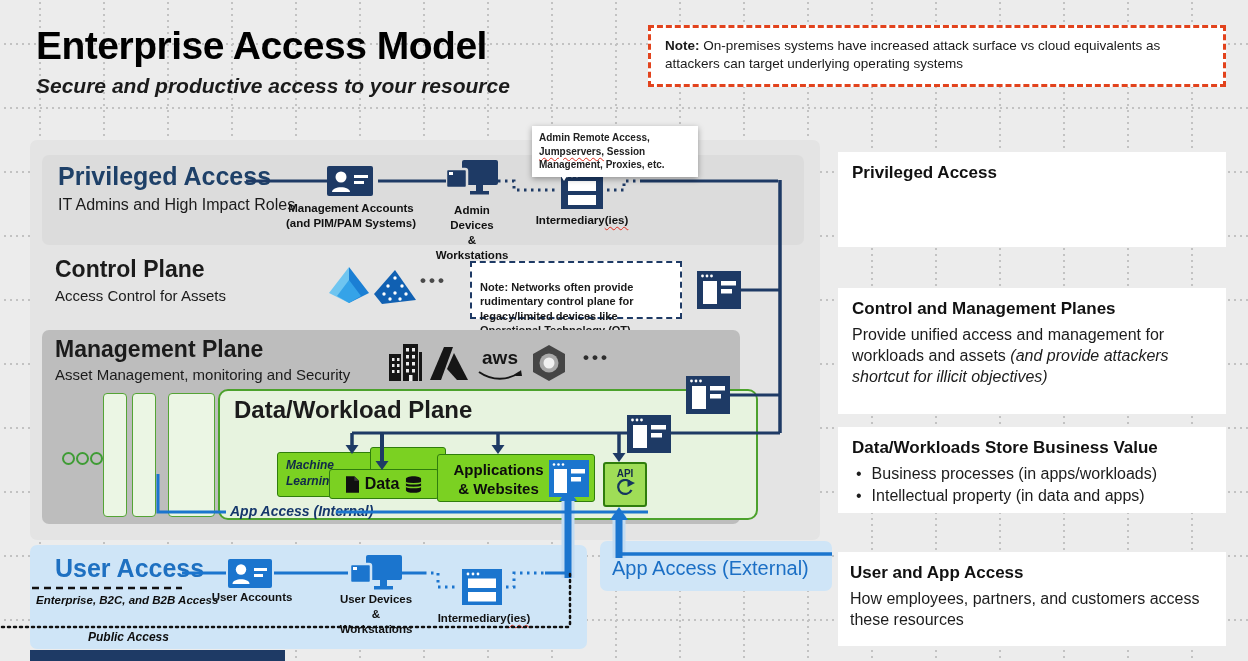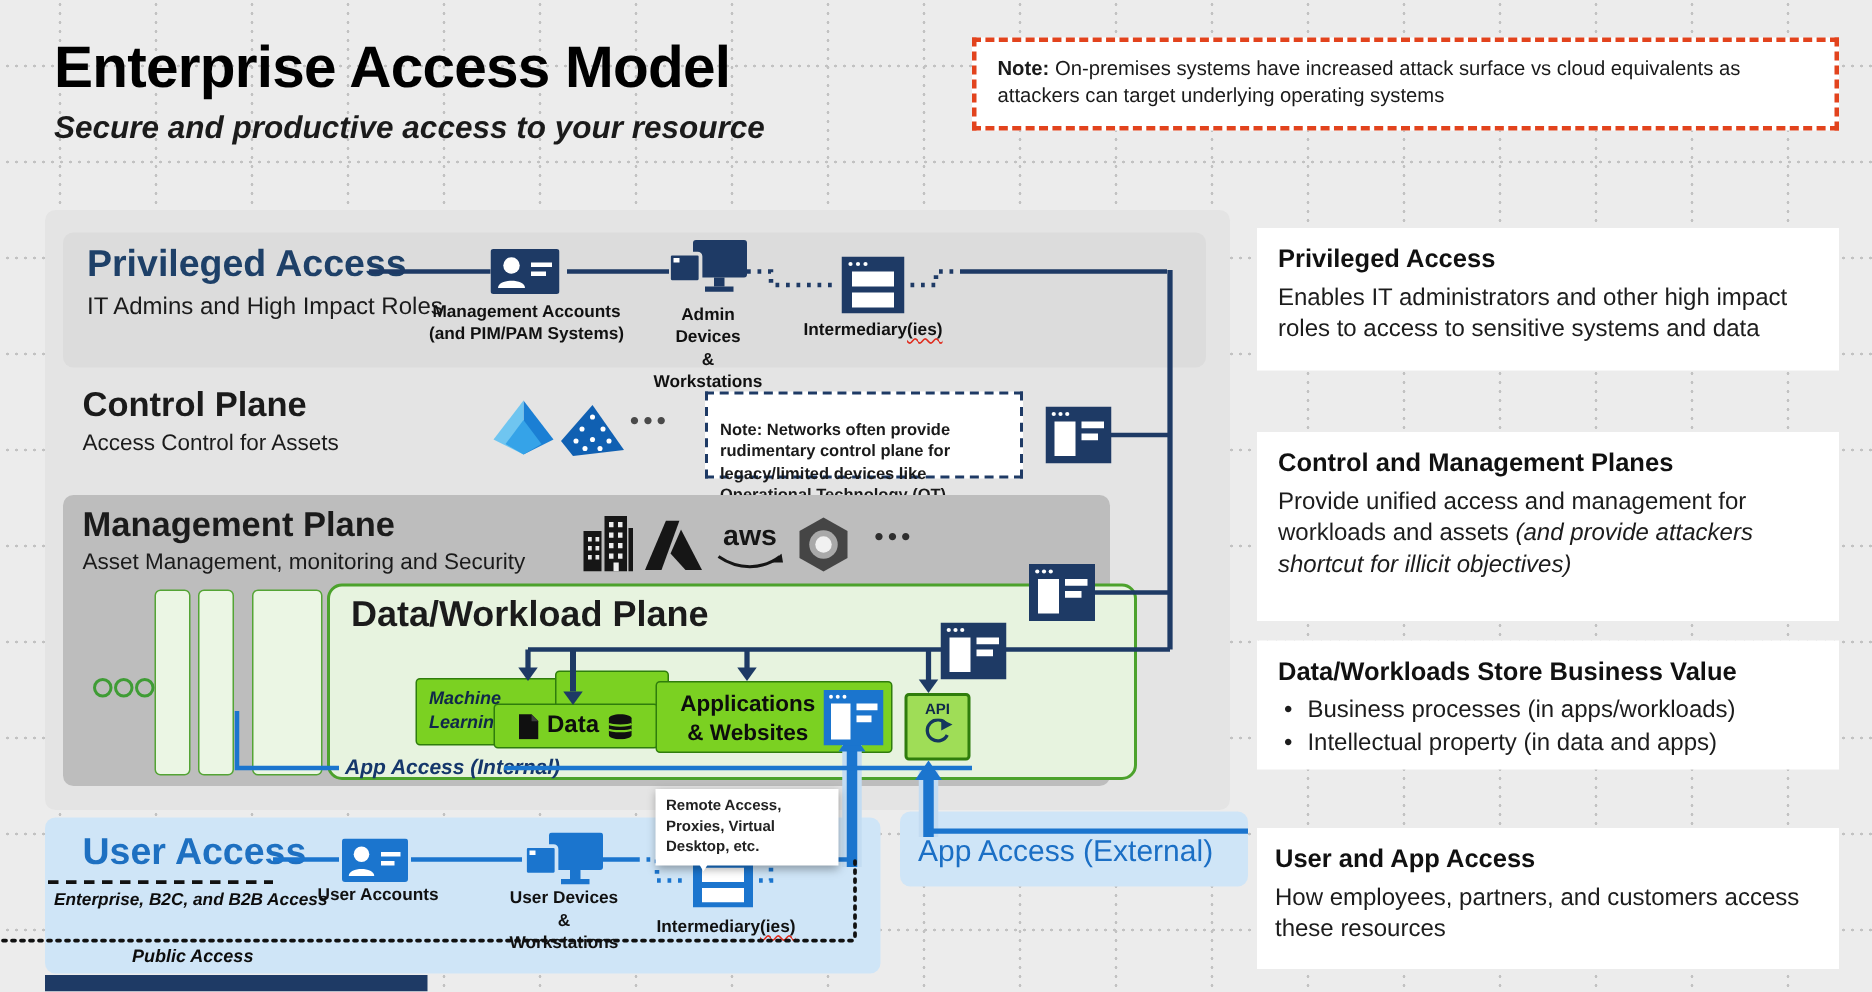--- a/index.html
+++ b/index.html
@@ -54,20 +54,23 @@
     <div>Management Accounts</div>
       <div>(and PIM/PAM Systems)</div>
   </div>
   <div class="lbl" style="left:432px;top:203px;width:80px;">
     <div>Admin Devices</div>
       <div>&amp; Workstations</div>
   </div>
   <div class="lbl" style="left:524px;top:213px;width:116px;">
     <span>Intermediary</span><span class="squiggle">(ies)</span>
   </div>
+  <div class="callout" style="left:532px;top:126px;width:152px;">
+    <span>Admin Remote Access, </span><span class="squiggle">Jumpservers,</span><span> Session Management, Proxies, etc.</span>
+  </div>
 
   <div class="abs h-dark" style="left:55px;top:256px;font-size:23px;">Control Plane</div>
   <div class="abs sub" style="left:55px;top:287px;font-size:15px;">Access Control for Assets</div>
   <div class="abs" style="left:420px;top:271px;font-size:17px;letter-spacing:3px;color:#4a4a4a;font-weight:700;">•••</div>
   <div class="abs" style="left:470px;top:261px;width:212px;height:58px;background:#fff;border:2px dashed #1e3a65;box-sizing:border-box;padding:17px 8px;font-size:11px;font-weight:700;line-height:1.3;color:#1a1a1a;">Note: Networks often provide rudimentary control plane for legacy/limited devices like Operational Technology (OT)</div>
 
   <div class="band" style="left:42px;top:330px;width:698px;height:194px;background:#bdbdbd;"></div>
   <div class="abs h-dark" style="left:55px;top:336px;font-size:23px;">Management Plane</div>
   <div class="abs sub" style="left:55px;top:366px;font-size:15px;">Asset Management, monitoring and Security</div>
   <div class="abs" style="left:583px;top:348px;font-size:17px;letter-spacing:3px;color:#2e2e2e;font-weight:700;">•••</div>
@@ -117,21 +120,20 @@
   <div class="abs" style="left:36px;top:594px;font-size:11.5px;font-weight:700;font-style:italic;color:#0d0d0d;">Enterprise, B2C, and B2B Access</div>
   <div class="abs" style="left:88px;top:630px;font-size:12px;font-weight:700;font-style:italic;color:#0d0d0d;">Public Access</div>
   <div class="lbl" style="left:202px;top:590px;width:100px;">User Accounts</div>
   <div class="lbl" style="left:336px;top:592px;width:80px;">
     <div>User Devices</div>
       <div>&amp; Workstations</div>
   </div>
   <div class="lbl" style="left:428px;top:611px;width:112px;">
     <span>Intermediary</span><span class="squiggle">(ies)</span>
   </div>
-  <div class="callout" style="left:437px;top:526px;width:108px;">Remote Access, Proxies, Virtual Desktop, etc.</div>
   <div class="abs" style="left:612px;top:557px;font-size:20px;color:#1b6fc5;">App Access (External)</div>
   <div class="abs" style="left:30px;top:650px;width:255px;height:11px;background:#1e3a65;"></div>
 
   <svg class="svg-overlay" width="1248" height="661">
 
     <g stroke="#1e3a65" stroke-width="3" fill="none">
       <path d="M246 181 H327"></path>
         <path d="M378 181 H446"></path>
       <path d="M498 181 H514 V190 H557" stroke-dasharray="2.5 4.5"></path>
       <path d="M607 190 H624 V181 H642" stroke-dasharray="2.5 4.5"></path>
@@ -331,21 +333,20 @@
     <rect width="40" height="36" fill="#1b75ce"></rect>
     <circle cx="6" cy="5" r="1.4" fill="#fff"></circle>
       <circle cx="11" cy="5" r="1.4" fill="#fff"></circle>
       <circle cx="16" cy="5" r="1.4" fill="#fff"></circle>
     <rect x="6" y="9.5" width="28" height="9.5" fill="#fff"></rect>
       <rect x="6" y="23" width="28" height="9.5" fill="#fff"></rect>
   </svg>
 
   <div class="panel" style="top:152px;height:95px;">
     <div class="ptitle">Privileged Access</div>
-    <div class="pbody">Enables IT administrators and other high impact roles to access to sensitive systems and data</div>
   </div>
   <div class="panel" style="top:288px;height:126px;">
     <div class="ptitle">Control and Management Planes</div>
     <div class="pbody"><span>Provide unified access and management for workloads and assets </span><i>(and provide attackers shortcut for illicit objectives)</i></div>
   </div>
   <div class="panel" style="top:427px;height:86px;">
     <div class="ptitle">Data/Workloads Store Business Value</div>
     <div class="bullet">
         <span>Business processes (in apps/workloads)</span>
       </div>

